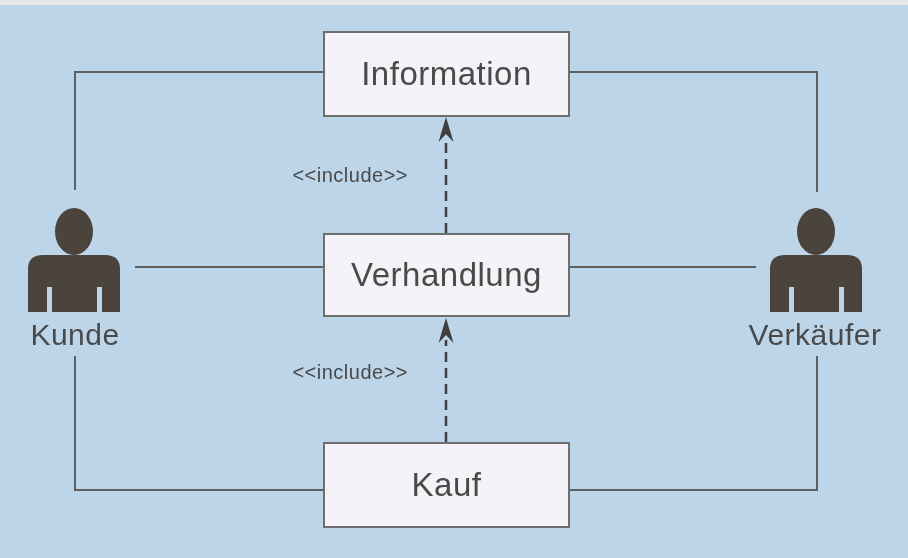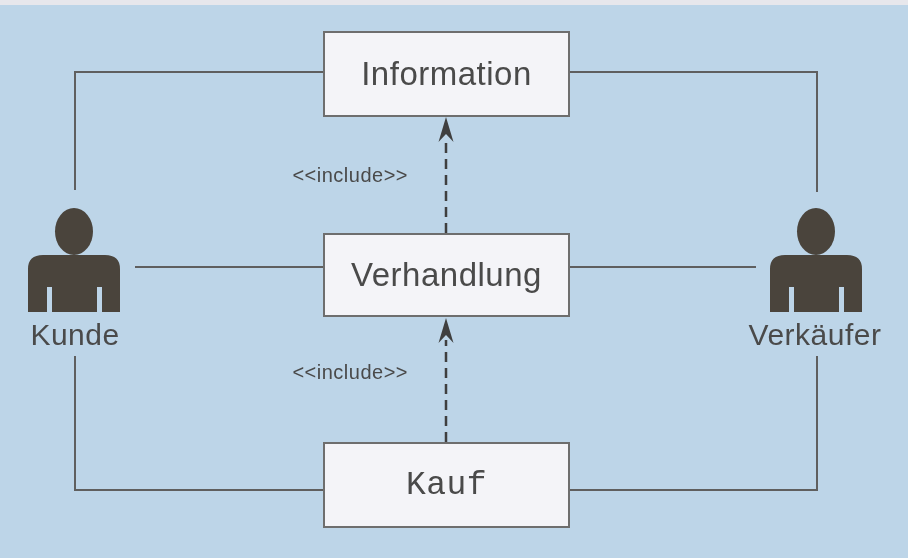--- a/index.html
+++ b/index.html
@@ -37,21 +37,21 @@
     border: 2px solid var(--box-border, #6e6e6e);
     display: flex;
     align-items: center;
     justify-content: center;
     font-size: 33px;
     letter-spacing: 0.5px;
     color: var(--text, #4a4a4a);
   }
   .box-information { left: 323px; top: 31px; }
   .box-verhandlung { left: 323px; top: 233px; height: 84px; }
-  .box-kauf        { left: 323px; top: 442px; font-family: Liberation Mono, monospace; }
+  .box-kauf        { left: 323px; top: 442px; }
   .actor {
     position: absolute;
     width: 92px;
     height: 104px;
   }
   .actor-kunde     { left: 28px;  top: 208px; }
   .actor-verkaeufer{ left: 770px; top: 208px; }
   .actor-label {
     position: absolute;
     width: 200px;

